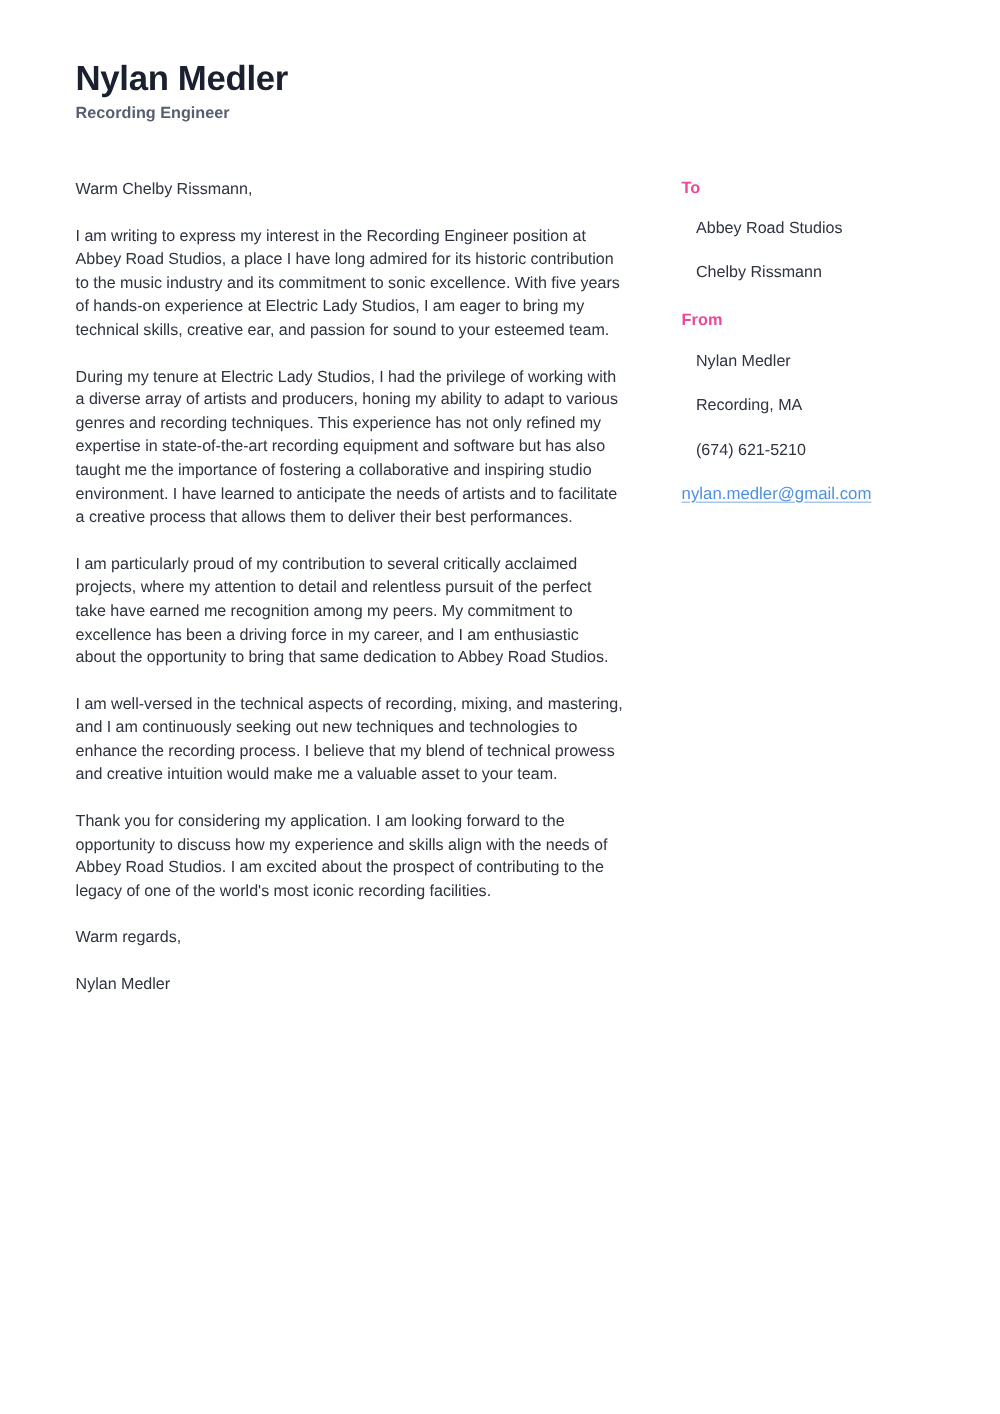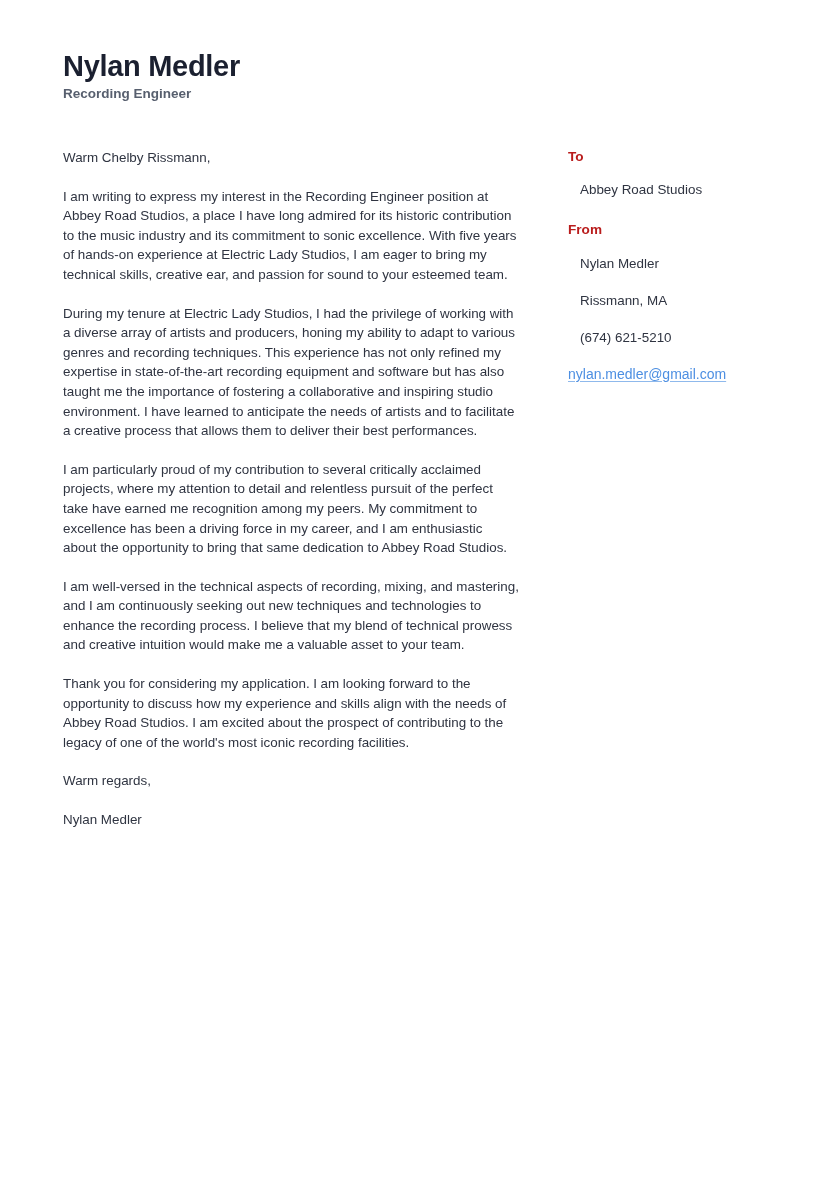--- a/index.html
+++ b/index.html
@@ -71,21 +71,21 @@
   }
   .side-block {
     margin-bottom: 20px;
   }
   .side-block:last-child {
     margin-bottom: 0;
   }
   .side-heading {
     font-size: 13.6px;
     font-weight: 700;
-    color: #b91c1c;
+    color: #ec4899;
     line-height: 1.2;
     margin: 0 0 10px 0;
   }
   .side-line {
     font-size: 13.4px;
     font-weight: 400;
     color: #2f3441;
     line-height: 25px;
     margin: 12px;
     white-space: nowrap;
@@ -119,25 +119,26 @@
     <p class="para">Thank you for considering my application. I am looking forward to the opportunity to discuss how my experience and skills align with the needs of Abbey Road Studios. I am excited about the prospect of contributing to the legacy of one of the world's most iconic recording facilities.</p>
     <p class="para">Warm regards,</p>
     <p class="para">Nylan Medler</p>
   </div>
 
   <div class="sidebar">
 
     <div class="side-block">
       <p class="side-heading">To</p>
       <p class="side-line">Abbey Road Studios</p>
+      <p class="side-line">Chelby Rissmann</p>
     </div>
 
     <div class="side-block">
       <p class="side-heading">From</p>
       <p class="side-line">Nylan Medler</p>
-      <p class="side-line">Rissmann, MA</p>
+      <p class="side-line">Recording, MA</p>
       <p class="side-line">(674) 621-5210</p>
       <a class="side-link" href="#">nylan.medler@gmail.com</a>
     </div>
 
   </div>
 
 </div>
 
 </body></html>

